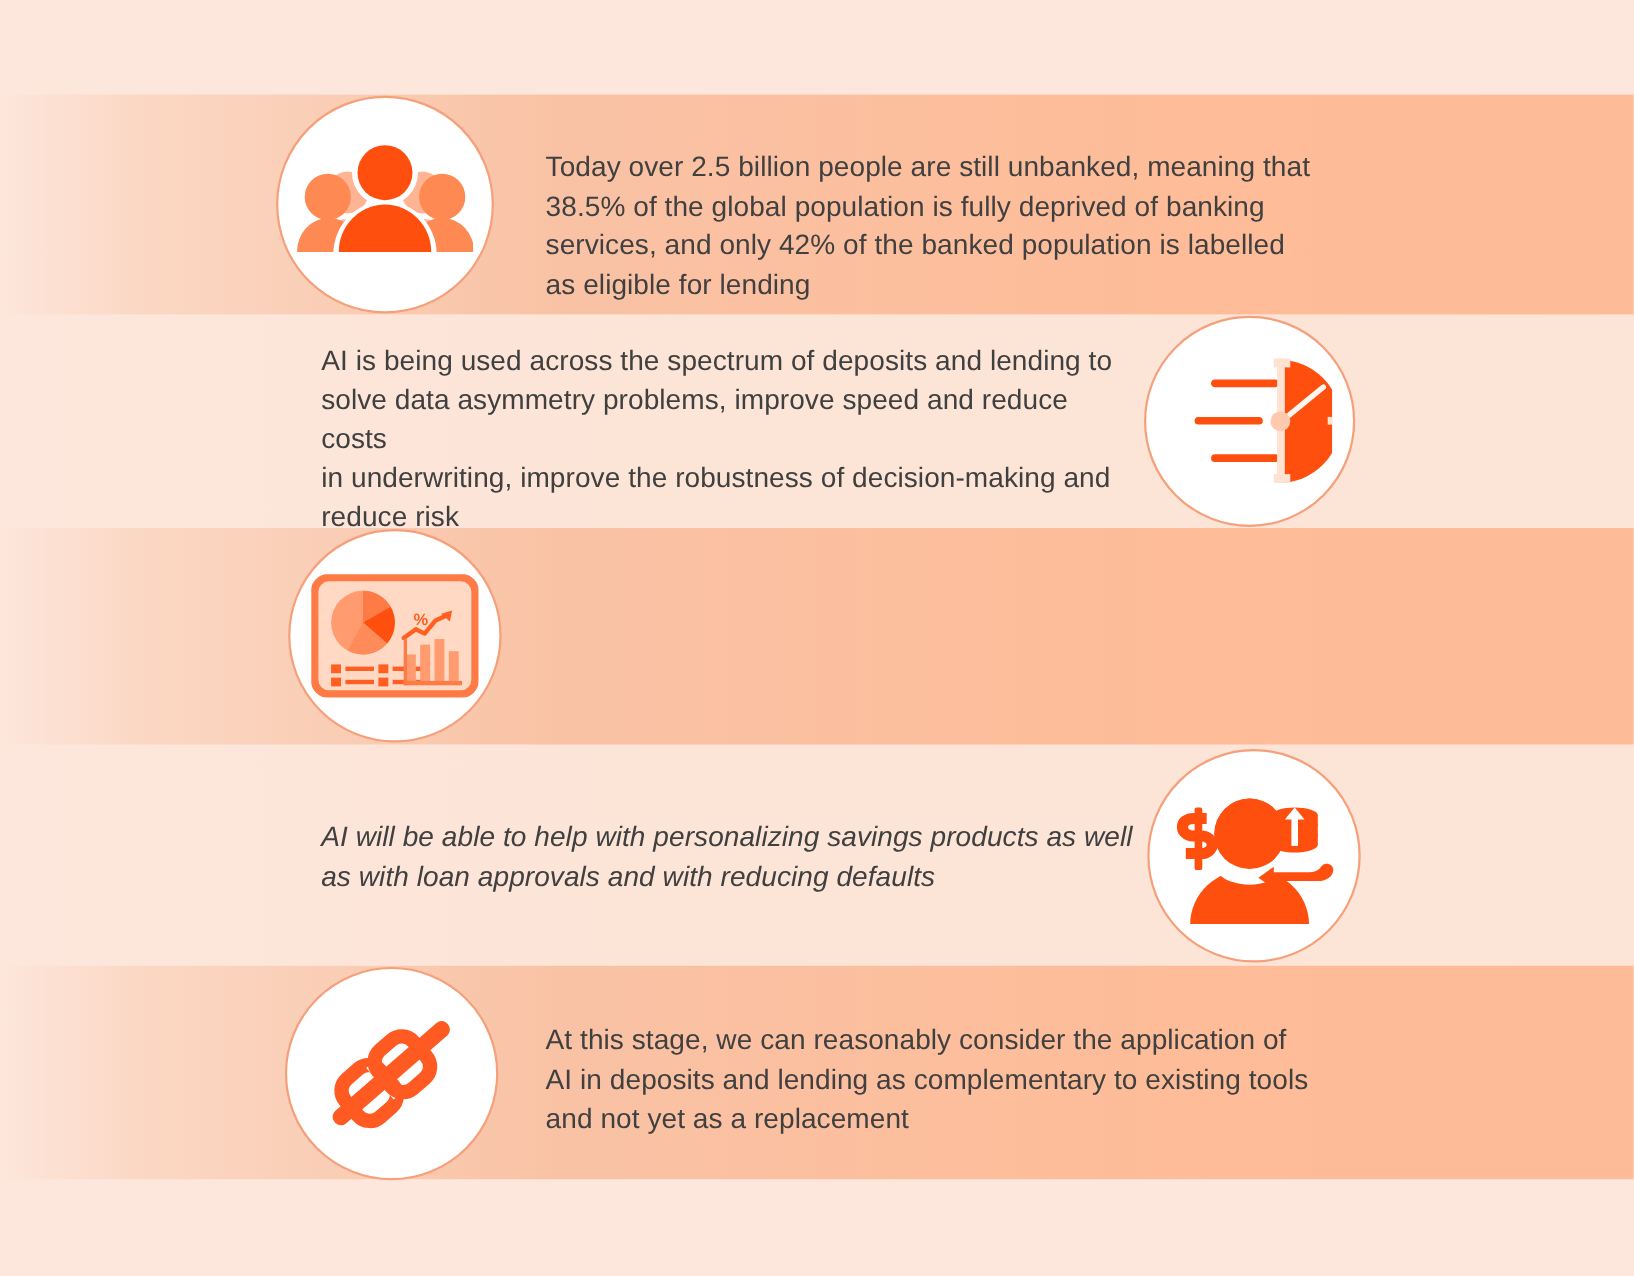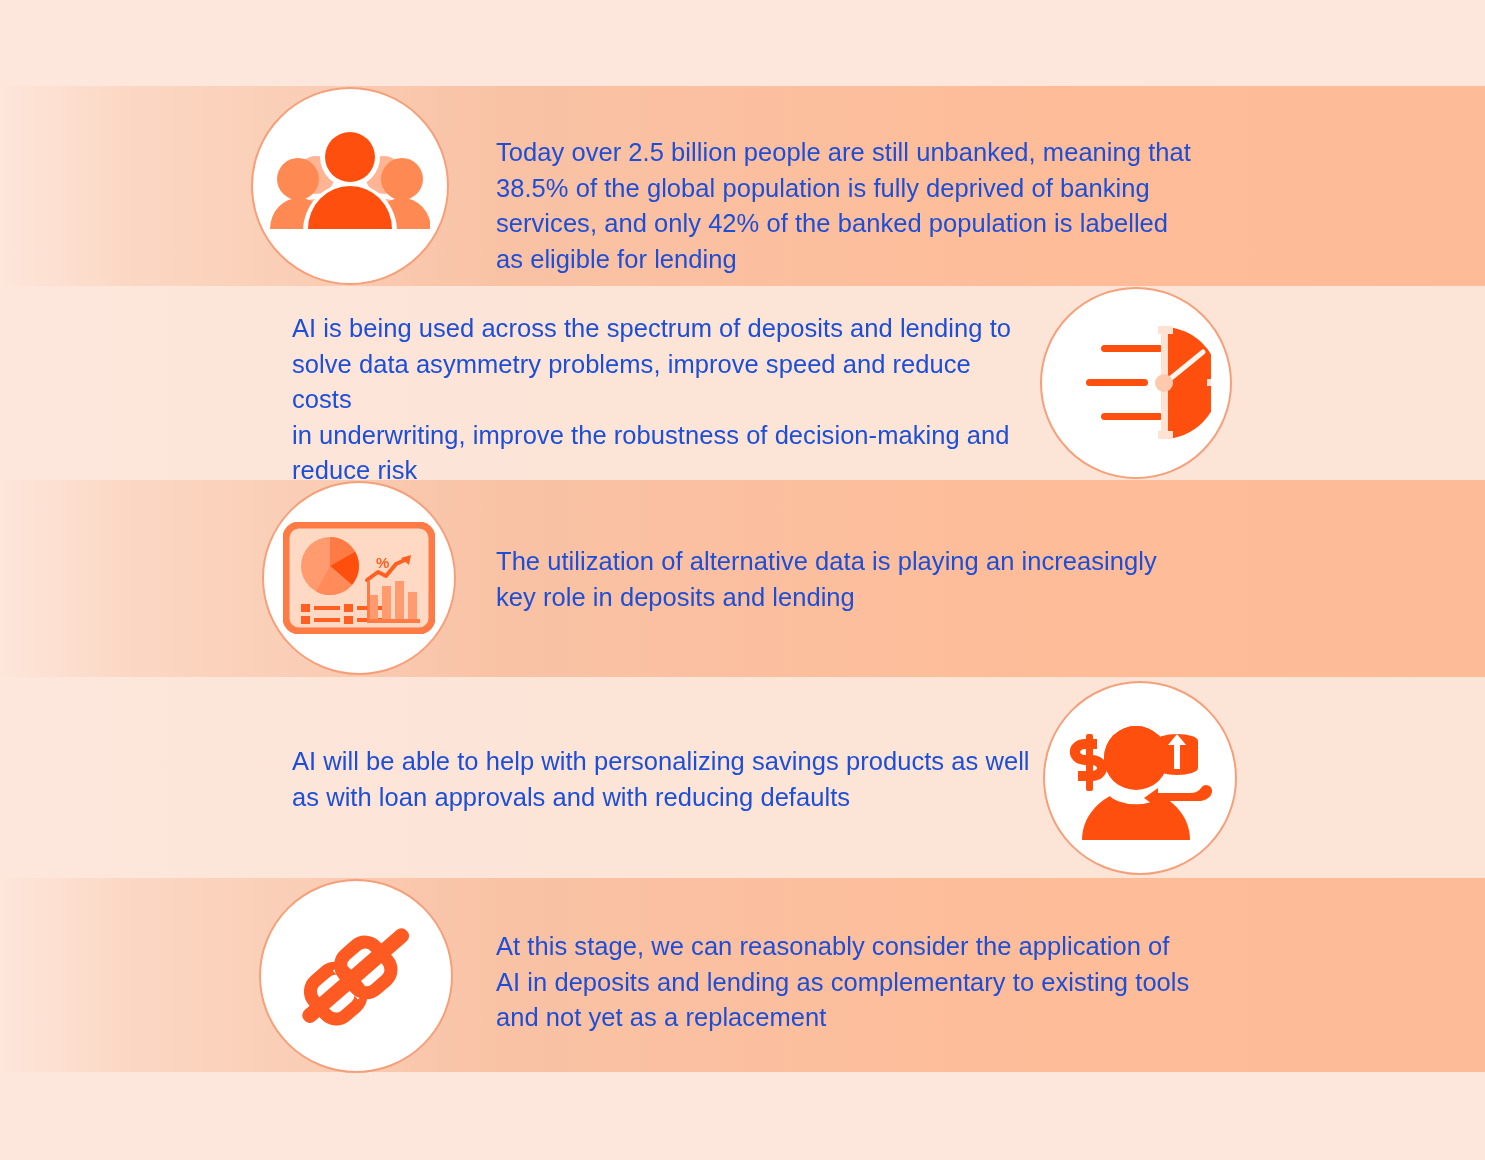--- a/index.html
+++ b/index.html
@@ -48,21 +48,21 @@
     border: 2px solid #F5A07A;
     box-sizing: border-box;
     display: flex;
     align-items: center;
     justify-content: center;
   }
 
   
   .body-text {
     position: absolute;
-    color: #1d4ed8;
+    color: #404040;
     font-size: 25.5px;
     line-height: 35.5px;
     letter-spacing: 0.05px;
     white-space: pre-line;
     font-family: "Liberation Sans", sans-serif;
   }
 
   svg { display: block; }
 </style>
 </head>
@@ -160,22 +160,20 @@
           <rect x="86" y="73" width="9" height="24"></rect>
           <rect x="99" y="64" width="9" height="33"></rect>
           <rect x="112" y="59" width="9" height="38"></rect>
           <rect x="125" y="70" width="9" height="27"></rect>
         </g>
         <rect x="84" y="97" width="53" height="4" fill="#FF7B45"></rect>
         <rect x="84" y="59" width="3" height="42" fill="#FF7B45"></rect>
       </svg>
     </span>
   </div>
-  <div class="body-text" style="left:496px; top:544px; width:690px;">The utilization of alternative data is playing an increasingly
-key role in deposits and lending</div>
 
   <div class="circle" style="left:1043px; top:681px; width:194px; height:194px;">
     <span>
       <svg width="152" height="125" viewBox="0 0 152 125">
 
         <g fill="#FF4F0F">
           <rect x="22" y="18" width="7" height="57" rx="2"></rect>
           <path d="M6 34 a15 12 0 0 1 15 -11 h12 v10 h-12 a5 3 0 0 0 0 6 h7
                    a15 13 0 0 1 0 26 h-14 v-10 h14 a5 3 0 0 0 0 -6 h-7
                    a15 13 0 0 1 -15 -15 z"></path>
@@ -200,21 +198,21 @@
 
         <g fill="#FFFFFF">
           <rect x="110" y="25" width="6" height="28"></rect>
           <polygon points="113,18 104,29 122,29"></polygon>
         </g>
 
         <path d="M94 72 l-14 10 l14 10 v-7 h40 a14 10 0 0 0 14 -11 a6 6 0 0 0 -11 -2 a12 8 0 0 1 -11 5 h-32 z" fill="#FF4F0F"></path>
       </svg>
     </span>
   </div>
-  <div class="body-text" style="left:292px; top:744px; width:740px;">AI will be able to help with personalizing savings products as well
+  <div class="body-text" style="left:292px; top:744px; width:740px;font-style:italic;">AI will be able to help with personalizing savings products as well
 as with loan approvals and with reducing defaults</div>
 
   <div class="circle" style="left:259px; top:879px; width:194px; height:194px;">
     <span>
       <svg width="140" height="130" viewBox="0 0 140 130">
         <g transform="rotate(-41 70 65)">
 
           <rect x="2" y="57" width="136" height="15" rx="7" fill="#FF5A22"></rect>
 
           <rect x="22" y="42" width="42" height="46" rx="14" fill="none" stroke="#FF5A22" stroke-width="13"></rect>

